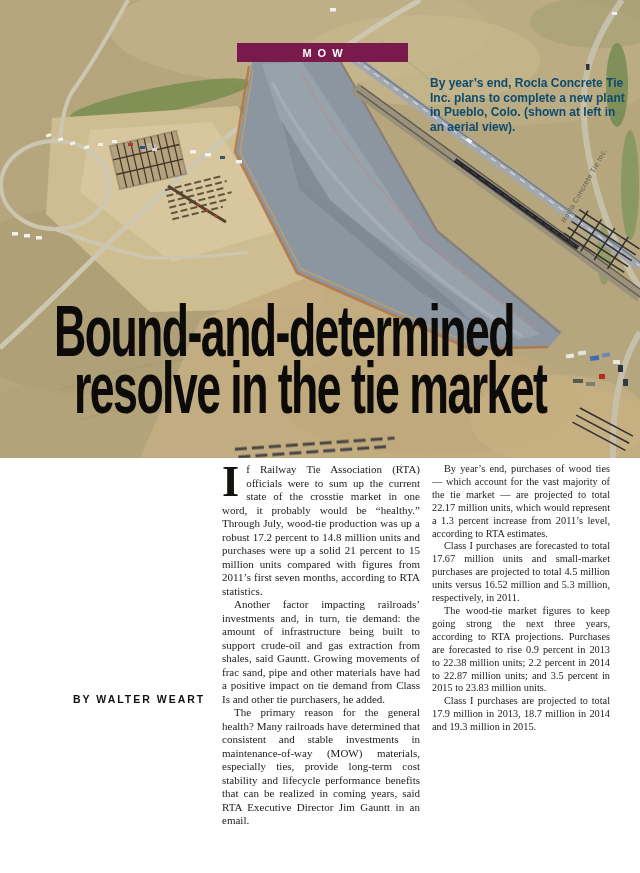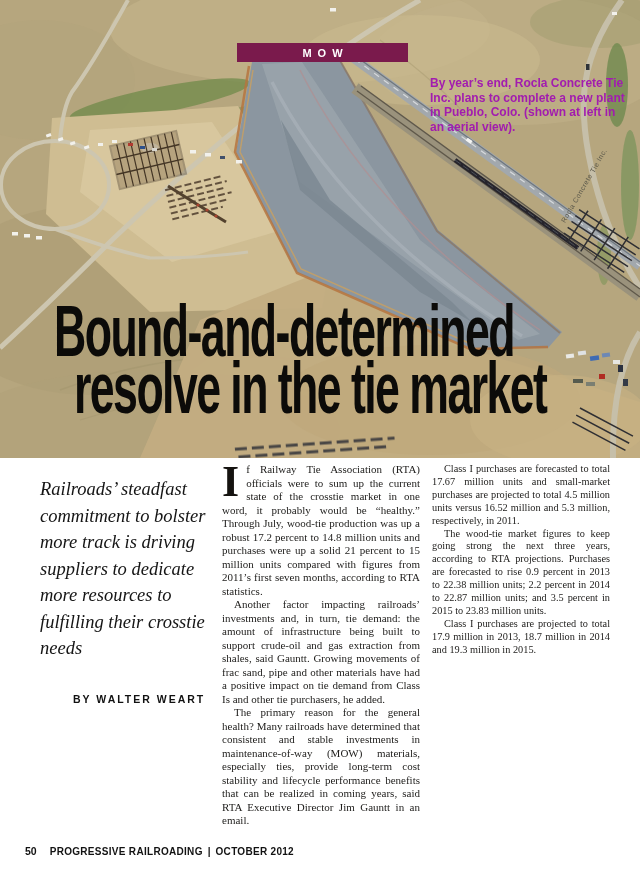--- a/index.html
+++ b/index.html
@@ -7,21 +7,21 @@
         font-family:"Liberation Serif",serif;}
   
   .photo{position:absolute;left:0;top:0;width:640px;height:458px;}
   .photo svg{display:block;}
   .mow-bar{position:absolute;left:237px;top:43px;width:171px;height:19px;background:#7a1a4c;
            display:flex;align-items:center;justify-content:center;}
   .mow-bar span{color:#fff;font-family:"Liberation Sans",sans-serif;font-weight:bold;
                 font-size:11px;letter-spacing:6px;padding-left:6px;}
   .photo-caption{position:absolute;left:430px;top:76px;width:196px;
                  font-family:"Liberation Sans",sans-serif;font-weight:bold;
-                 font-size:12px;line-height:14.5px;color:#a21caf;}
+                 font-size:12px;line-height:14.5px;color:#0c4a6e;}
   .photo-credit{position:absolute;left:536px;top:182px;width:96px;text-align:center;
                 transform:rotate(-60deg);color:#5d5a4c;
                 font-family:"Liberation Sans",sans-serif;font-size:7px;letter-spacing:.5px;}
   .headline{position:absolute;left:54px;top:303px;color:#0c0b09;
             font-family:"Liberation Sans",sans-serif;font-weight:bold;}
   .headline .hl{font-size:72px;line-height:57px;letter-spacing:-2.5px;white-space:nowrap;
                 transform:scaleX(.62);transform-origin:0 0;}
   .headline .hl2{margin-left:20px;}
   
   .pull-quote{position:absolute;left:40px;top:476px;width:176px;font-style:italic;
@@ -196,36 +196,30 @@
     <div class="photo-caption">By year’s end, Rocla Concrete Tie Inc. plans to complete a new plant in Pueblo, Colo. (shown at left in an aerial view).</div>
 
     <div class="photo-credit">Rocla Concrete Tie Inc.</div>
 
     <div class="headline" style="color: rgb(12, 11, 9);">
       <div class="hl">Bound-and-determined</div>
       <div class="hl hl2">resolve in the tie market</div>
     </div>
   </div>
 
-  <div class="pull-quote">Railroads’ steadfast commitment to bolster more track is driving suppliers to dedicate more resources to fulfilling their crosstie needs</div>
 
   <div class="byline">BY WALTER WEART</div>
 
   <div class="col col-mid">
     <p class="no-indent"><span class="dropcap">I</span><span>f Railway Tie Association (RTA) officials were to sum up the current state of the crosstie market in one word, it probably would be “healthy.” Through July, wood-tie production was up a robust 17.2 percent to 14.8 million units and purchases were up a solid 21 percent to 15 million units compared with figures from 2011’s first seven months, according to RTA statistics.</span></p>
     <p>Another factor impacting railroads’ investments and, in turn, tie demand: the amount of infrastructure being built to support crude-oil and gas extraction from shales, said Gauntt. Growing movements of frac sand, pipe and other materials have had a positive impact on tie demand from Class Is and other tie purchasers, he added.</p>
     <p>The primary reason for the general health? Many railroads have determined that consistent and stable investments in maintenance-of-way (MOW) materials, especially ties, provide long-term cost stability and lifecycle performance benefits that can be realized in coming years, said RTA Executive Director Jim Gauntt in an email.</p>
   </div>
 
   <div class="col col-right">
+    <p>By year’s end, purchases of wood ties — which account for the vast majority of the tie market — are projected to total 22.17 million units, which would represent a 1.3 percent increase from 2011’s level, according to RTA estimates.</p>
     <p>Class I purchases are forecasted to total 17.67 million units and small-market purchases are projected to total 4.5 million units versus 16.52 million and 5.3 million, respectively, in 2011.</p>
     <p>The wood-tie market figures to keep going strong the next three years, according to RTA projections. Purchases are forecasted to rise 0.9 percent in 2013 to 22.38 million units; 2.2 percent in 2014 to 22.87 million units; and 3.5 percent in 2015 to 23.83 million units.</p>
     <p>Class I purchases are projected to total 17.9 million in 2013, 18.7 million in 2014 and 19.3 million in 2015.</p>
   </div>
 
-  <div class="footer">
-    <span class="pagenum">50</span>
-    <span class="pub">PROGRESSIVE RAILROADING</span>
-    <span class="sep">|</span>
-    <span class="issue">OCTOBER 2012</span>
-  </div>
 
 </div>
 
 </body></html>

